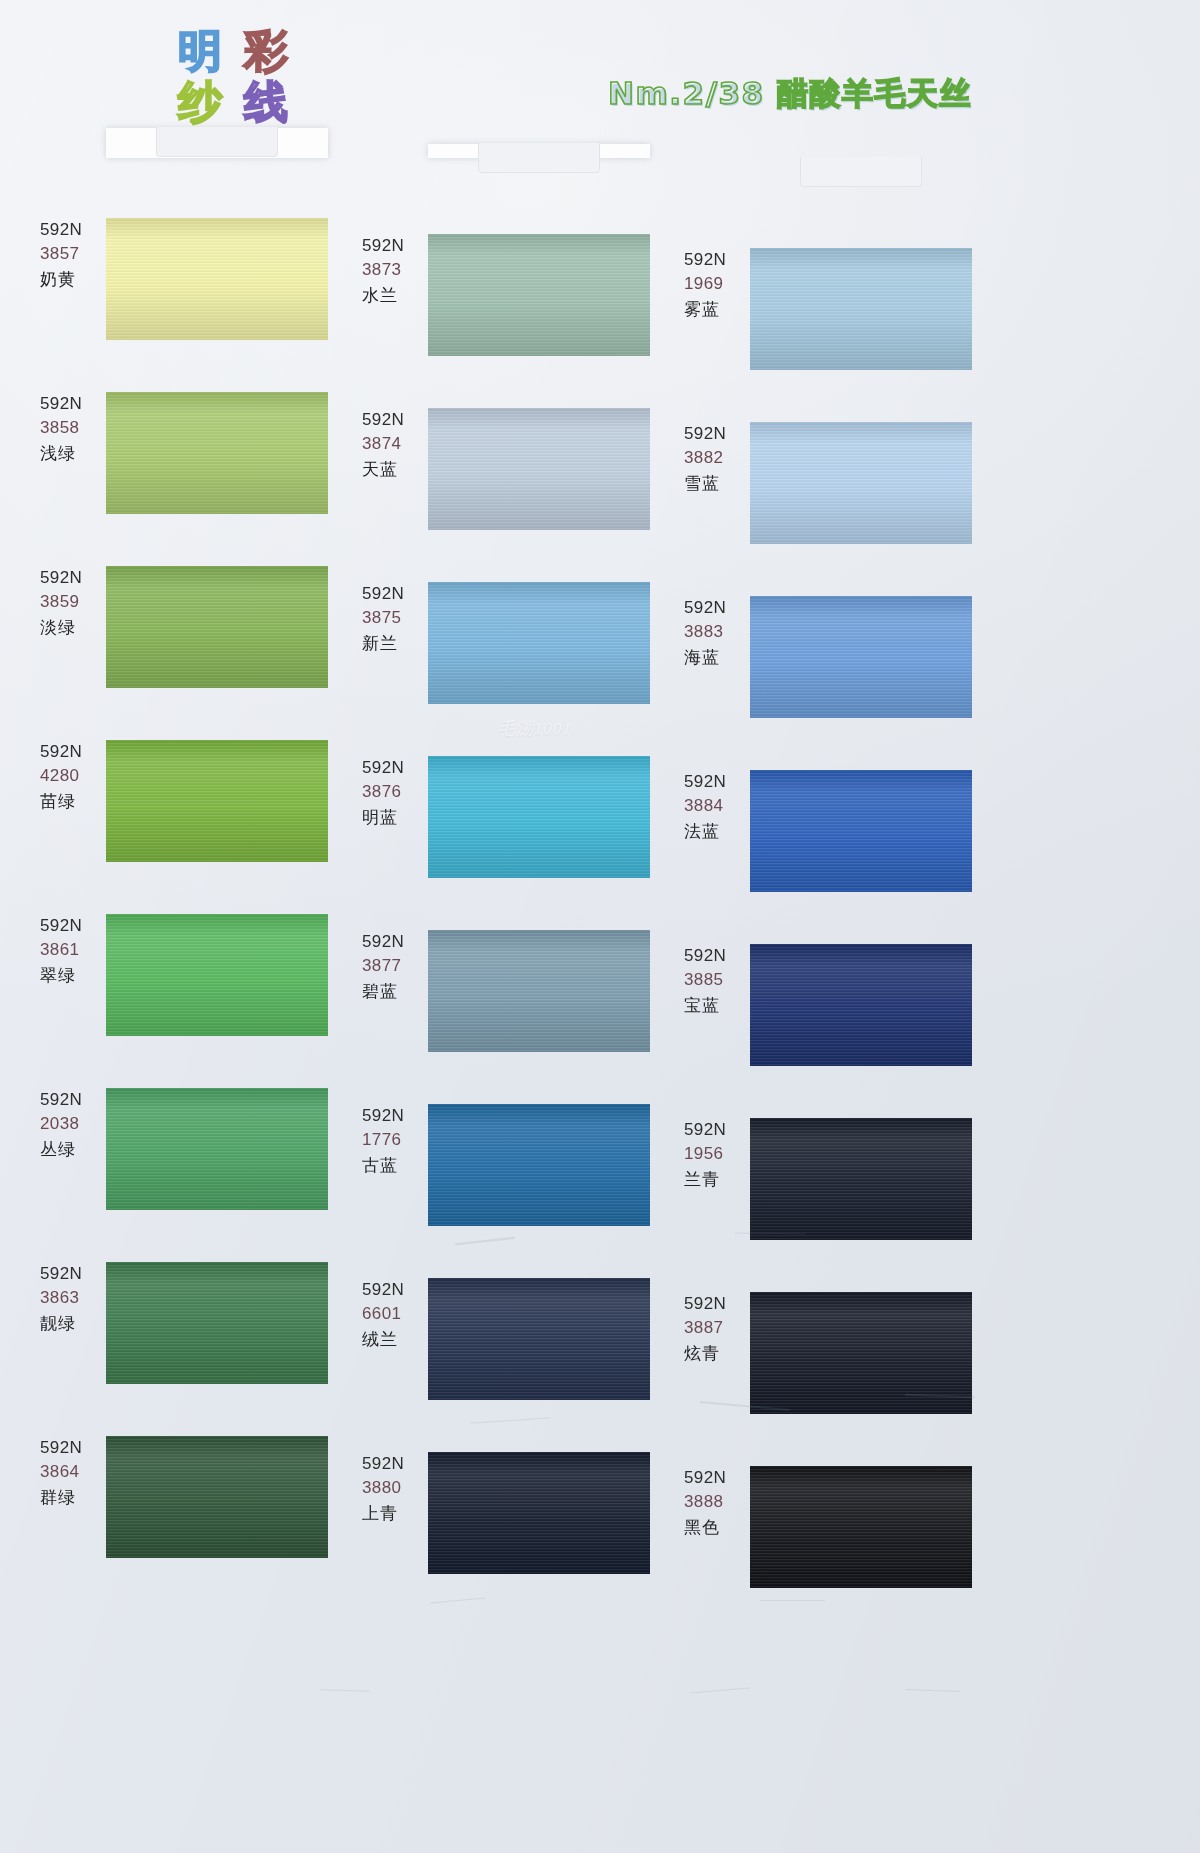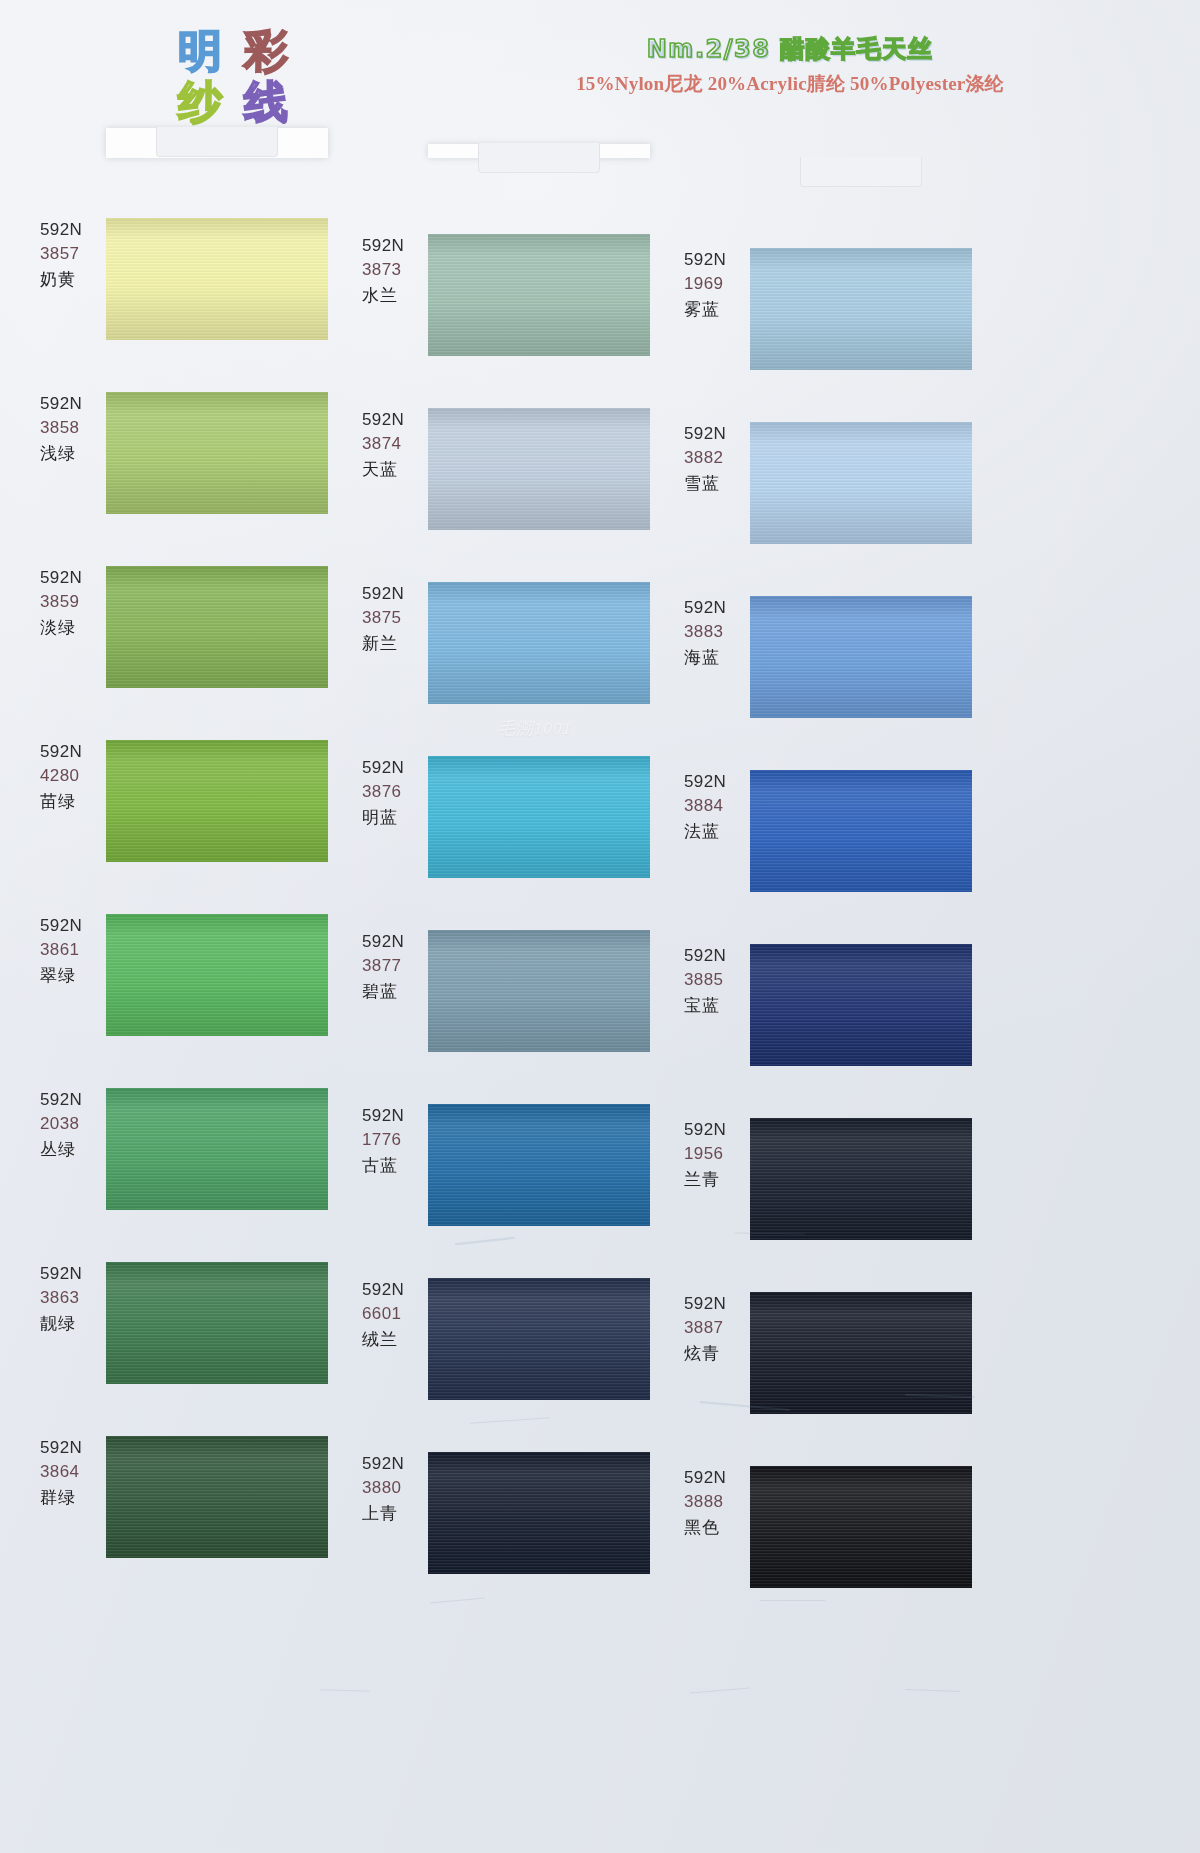--- a/index.html
+++ b/index.html
@@ -62,27 +62,28 @@
 
   .title-block {
     position: absolute;
     left: 420px;
     right: 40px;
     top: 30px;
     text-align: center;
   }
   .main-title {
     font-family: "DejaVu Sans", sans-serif;
-    font-size: 24px;
+    font-size: 31px;
     font-weight: 700;
     letter-spacing: 1.5px;
     color: transparent;
     -webkit-text-stroke: 1.6px #5fa83c;
     text-shadow: 1.5px 1.5px 0 rgba(120,170,210,0.35);
     line-height: 38px;
+    margin-top: 44px;
   }
   .comp-line {
     font-family: "Liberation Serif", serif;
     font-size: 19px;
     font-weight: 700;
     line-height: 25px;
     margin-top: 3px;
     color: #d4756a;
     letter-spacing: 0.2px;
   }
@@ -253,21 +254,20 @@
 
   <div class="logo">
     <div class="logo-char lc1">明</div>
     <div class="logo-char lc2">彩</div>
     <div class="logo-char lc3">纱</div>
     <div class="logo-char lc4">线</div>
   </div>
 
   <div class="title-block">
     <div class="main-title">Nm.2/38 醋酸羊毛天丝</div>
-    <div class="comp-line">15%Nylon尼龙  20%Acrylic腈纶  50%Polyester涤纶</div>
   </div>
 
 </div>
 
 <div class="columns">
 
   <div class="column col-0">
     <div class="card-strip">
       <div class="card-tab"></div>
     </div>

